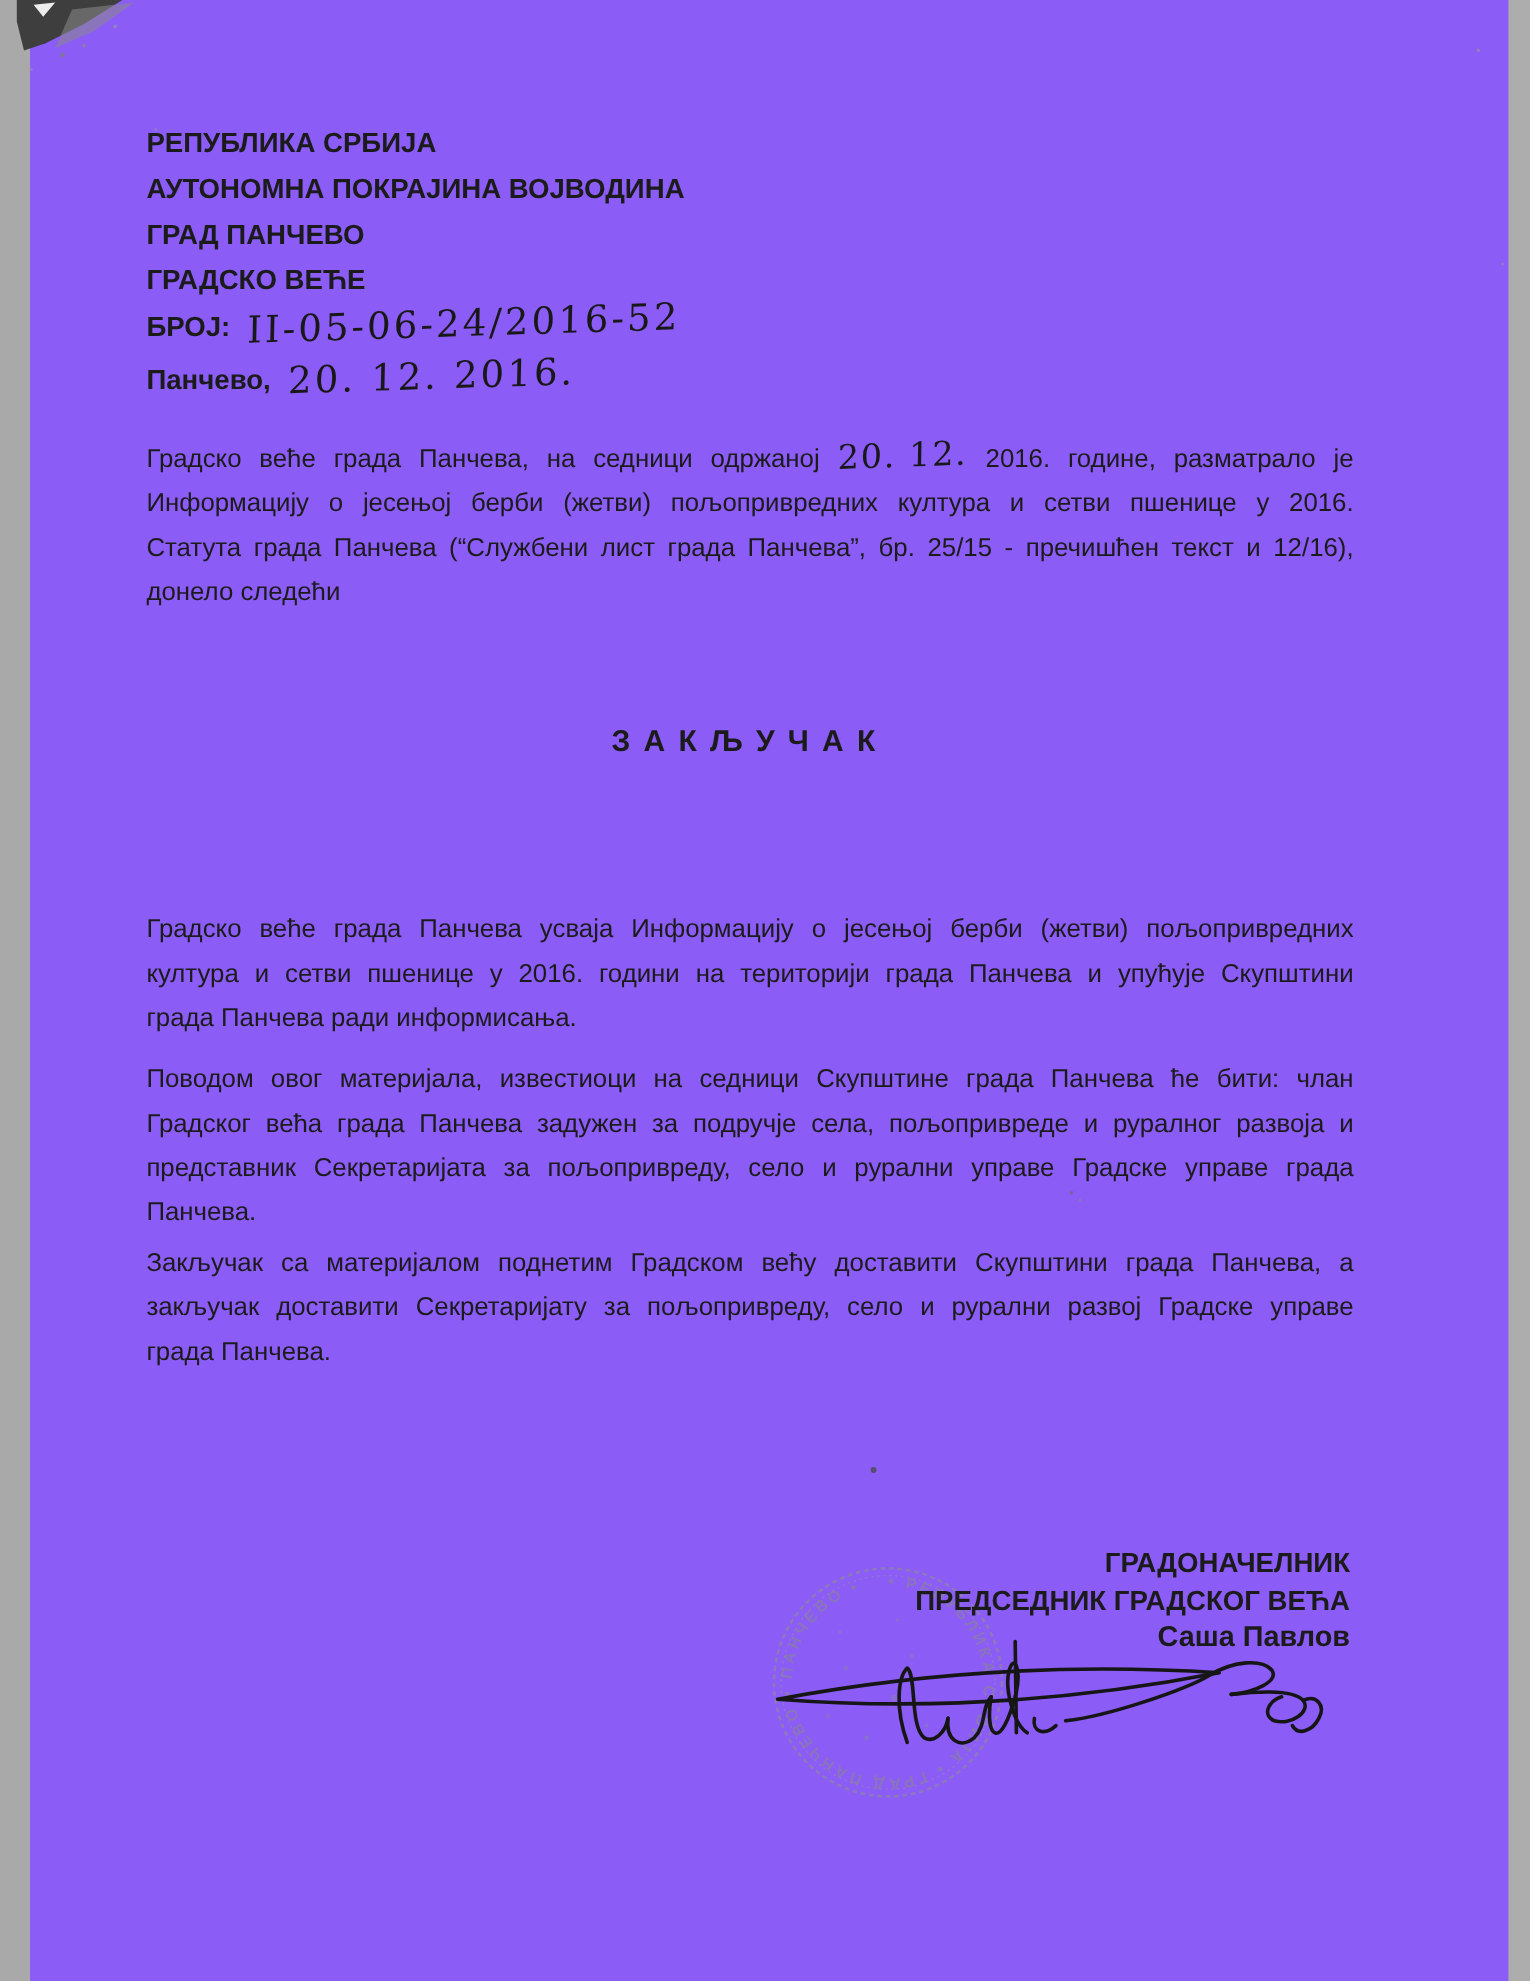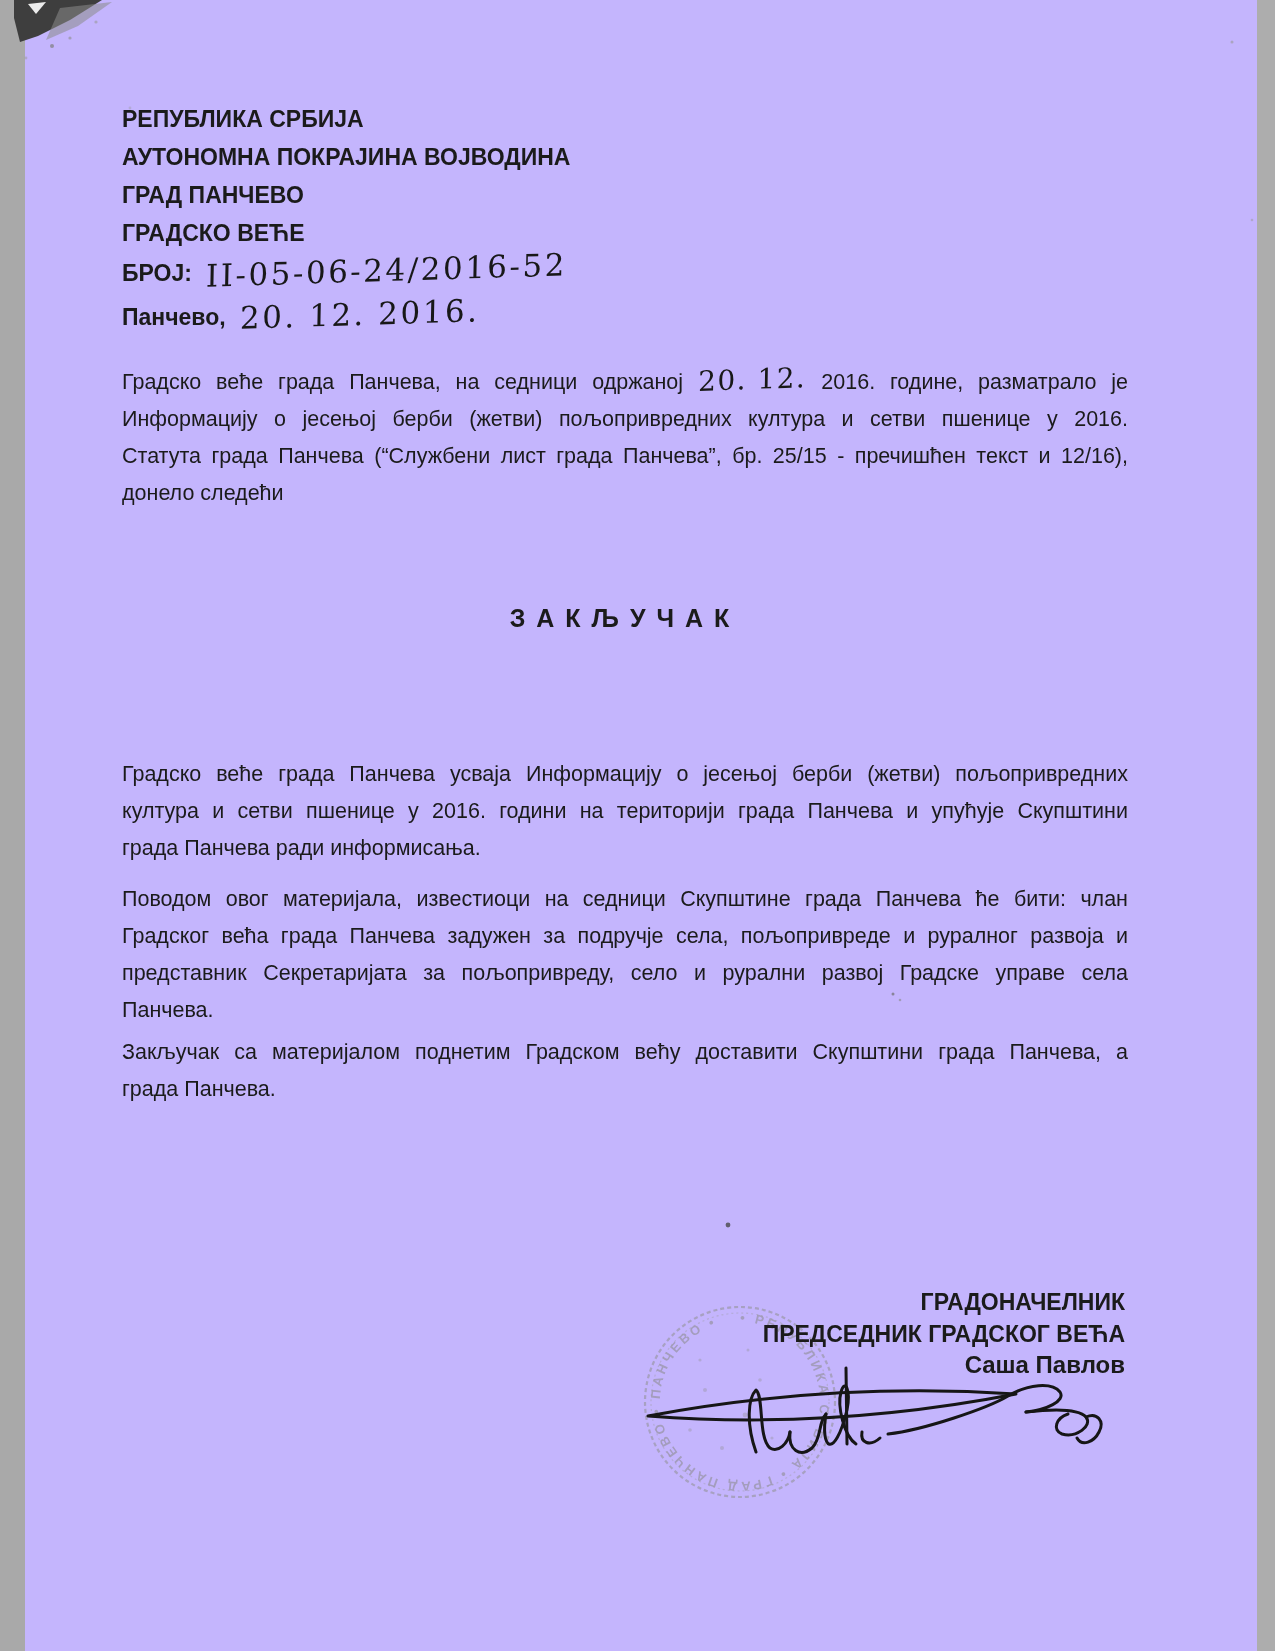--- a/index.html
+++ b/index.html
@@ -1,19 +1,19 @@
 <!DOCTYPE html>
 <html><head>
 <meta charset="utf-8">
 <style>
   html,body{margin:0;padding:0;background:#e8e8e8;}
   .page{
     position:relative;
     width:1275px;height:1651px;
-    background:#c4b5fd;
+    background:#8b5cf6;
     overflow:hidden;
     font-family:"Liberation Sans","DejaVu Sans",sans-serif;
     color:#1b1b1b;
   }
   
   .scan-band-left{position:absolute;left:0;top:0;width:25px;height:1651px;background:#a9a9a9;}
   .scan-band-right{position:absolute;right:0;top:0;width:18px;height:1651px;background:#adadad;}
 
   
   .letterhead{position:absolute;left:122px;top:100px;font-weight:bold;font-size:23px;}
@@ -117,26 +117,27 @@
 
   <div class="para p2">
     <div class="line">Градско веће града Панчева усваја Информацију о јесењој берби (жетви) пољопривредних</div>
     <div class="line">култура и сетви пшенице у 2016. години на територији града Панчева и упућује Скупштини</div>
     <div class="line">града Панчева ради информисања.</div>
   </div>
 
   <div class="para p3">
     <div class="line">Поводом овог материјала, известиоци на седници Скупштине града Панчева ће бити: члан</div>
     <div class="line">Градског већа града Панчева задужен за подручје села, пољопривреде и руралног развоја и</div>
-    <div class="line">представник Секретаријата за пољопривреду, село и рурални развој Градске управе села</div>
+    <div class="line">представник Секретаријата за пољопривреду, село и рурални управе Градске управе града</div>
     <div class="line">Панчева.</div>
   </div>
 
   <div class="para p4">
     <div class="line">Закључак са материјалом поднетим Градском већу доставити Скупштини града Панчева, а</div>
+    <div class="line">закључак доставити Секретаријату за пољопривреду, село и рурални развој Градске управе</div>
     <div class="line">града Панчева.</div>
   </div>
 
   <svg class="overlay" width="1275" height="1651">
     <defs>
       <path id="sealcirc" d="M740,1322 a80,80 0 1,1 -0.1,0 z" fill="none"></path>
     </defs>
     <circle cx="740" cy="1402" r="95" fill="none" stroke="#8f8f8f" stroke-width="2.2" stroke-dasharray="4 3" opacity="0.55"></circle>
     <circle cx="740" cy="1402" r="89" fill="none" stroke="#9a9a9a" stroke-width="1.2" stroke-dasharray="2 3" opacity="0.4"></circle>
     <text font-size="13" font-weight="bold" fill="#8a8a8a" opacity="0.55" letter-spacing="3" font-family="Liberation Sans, sans-serif">

